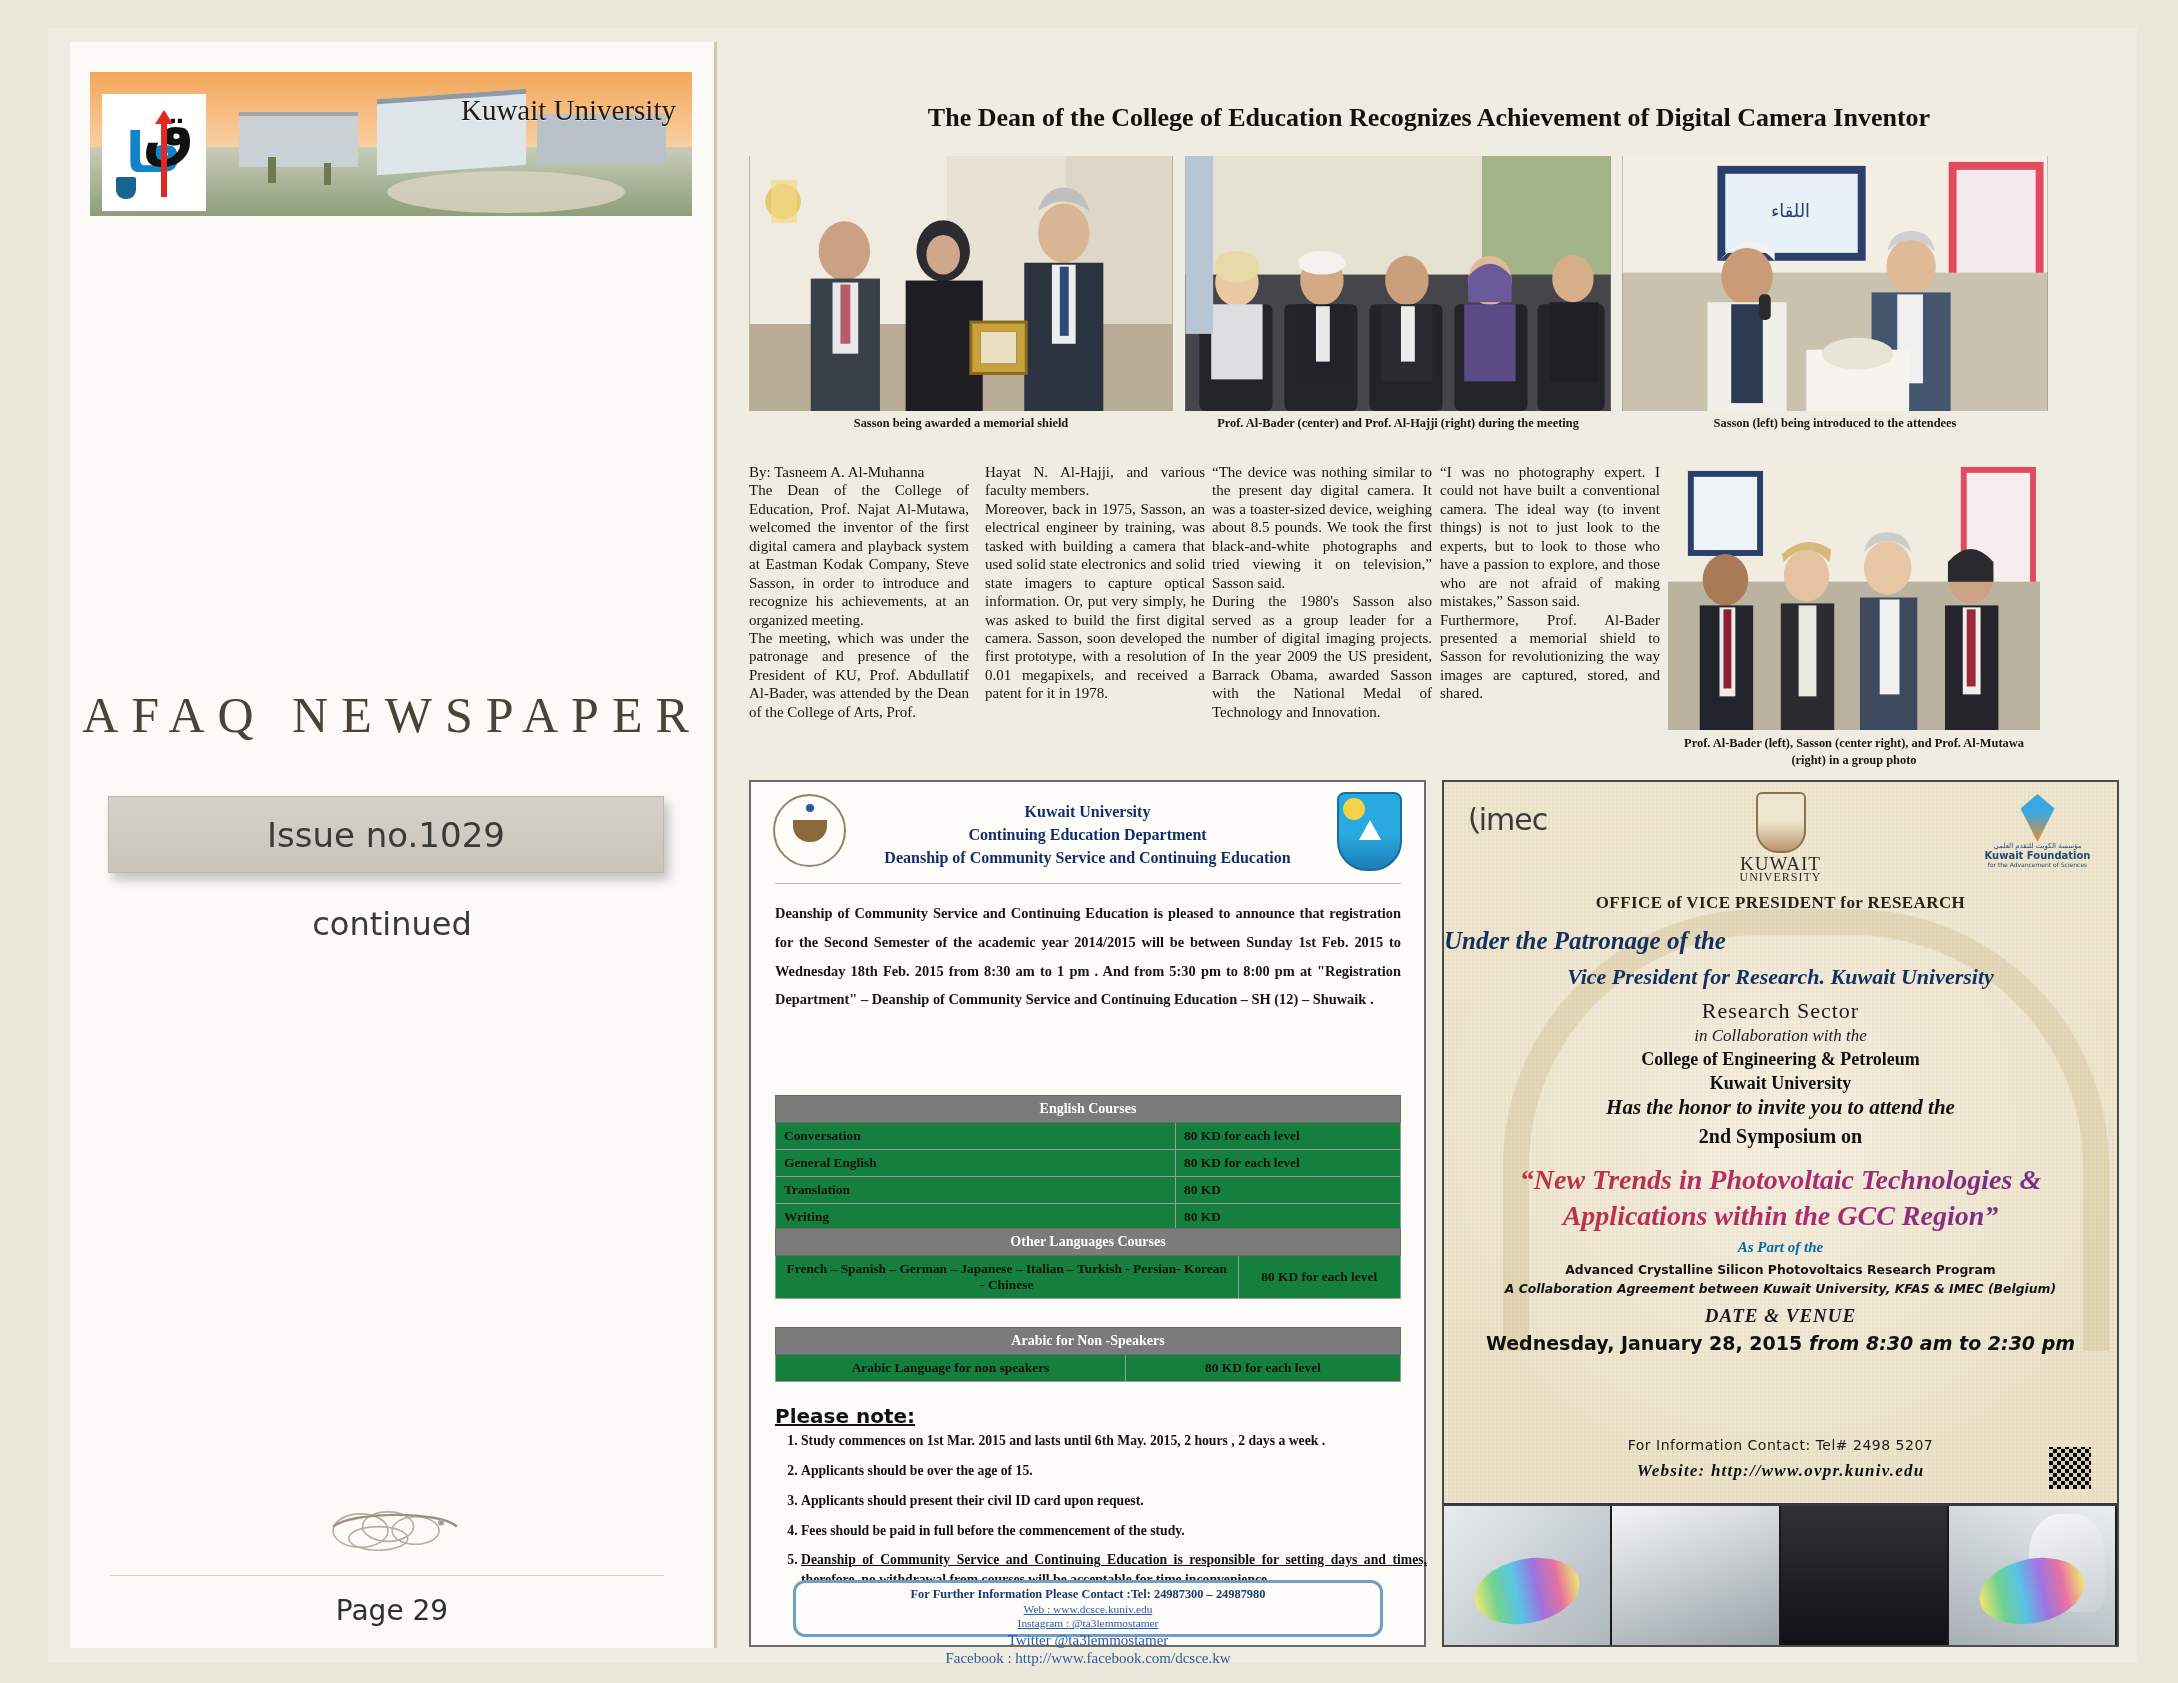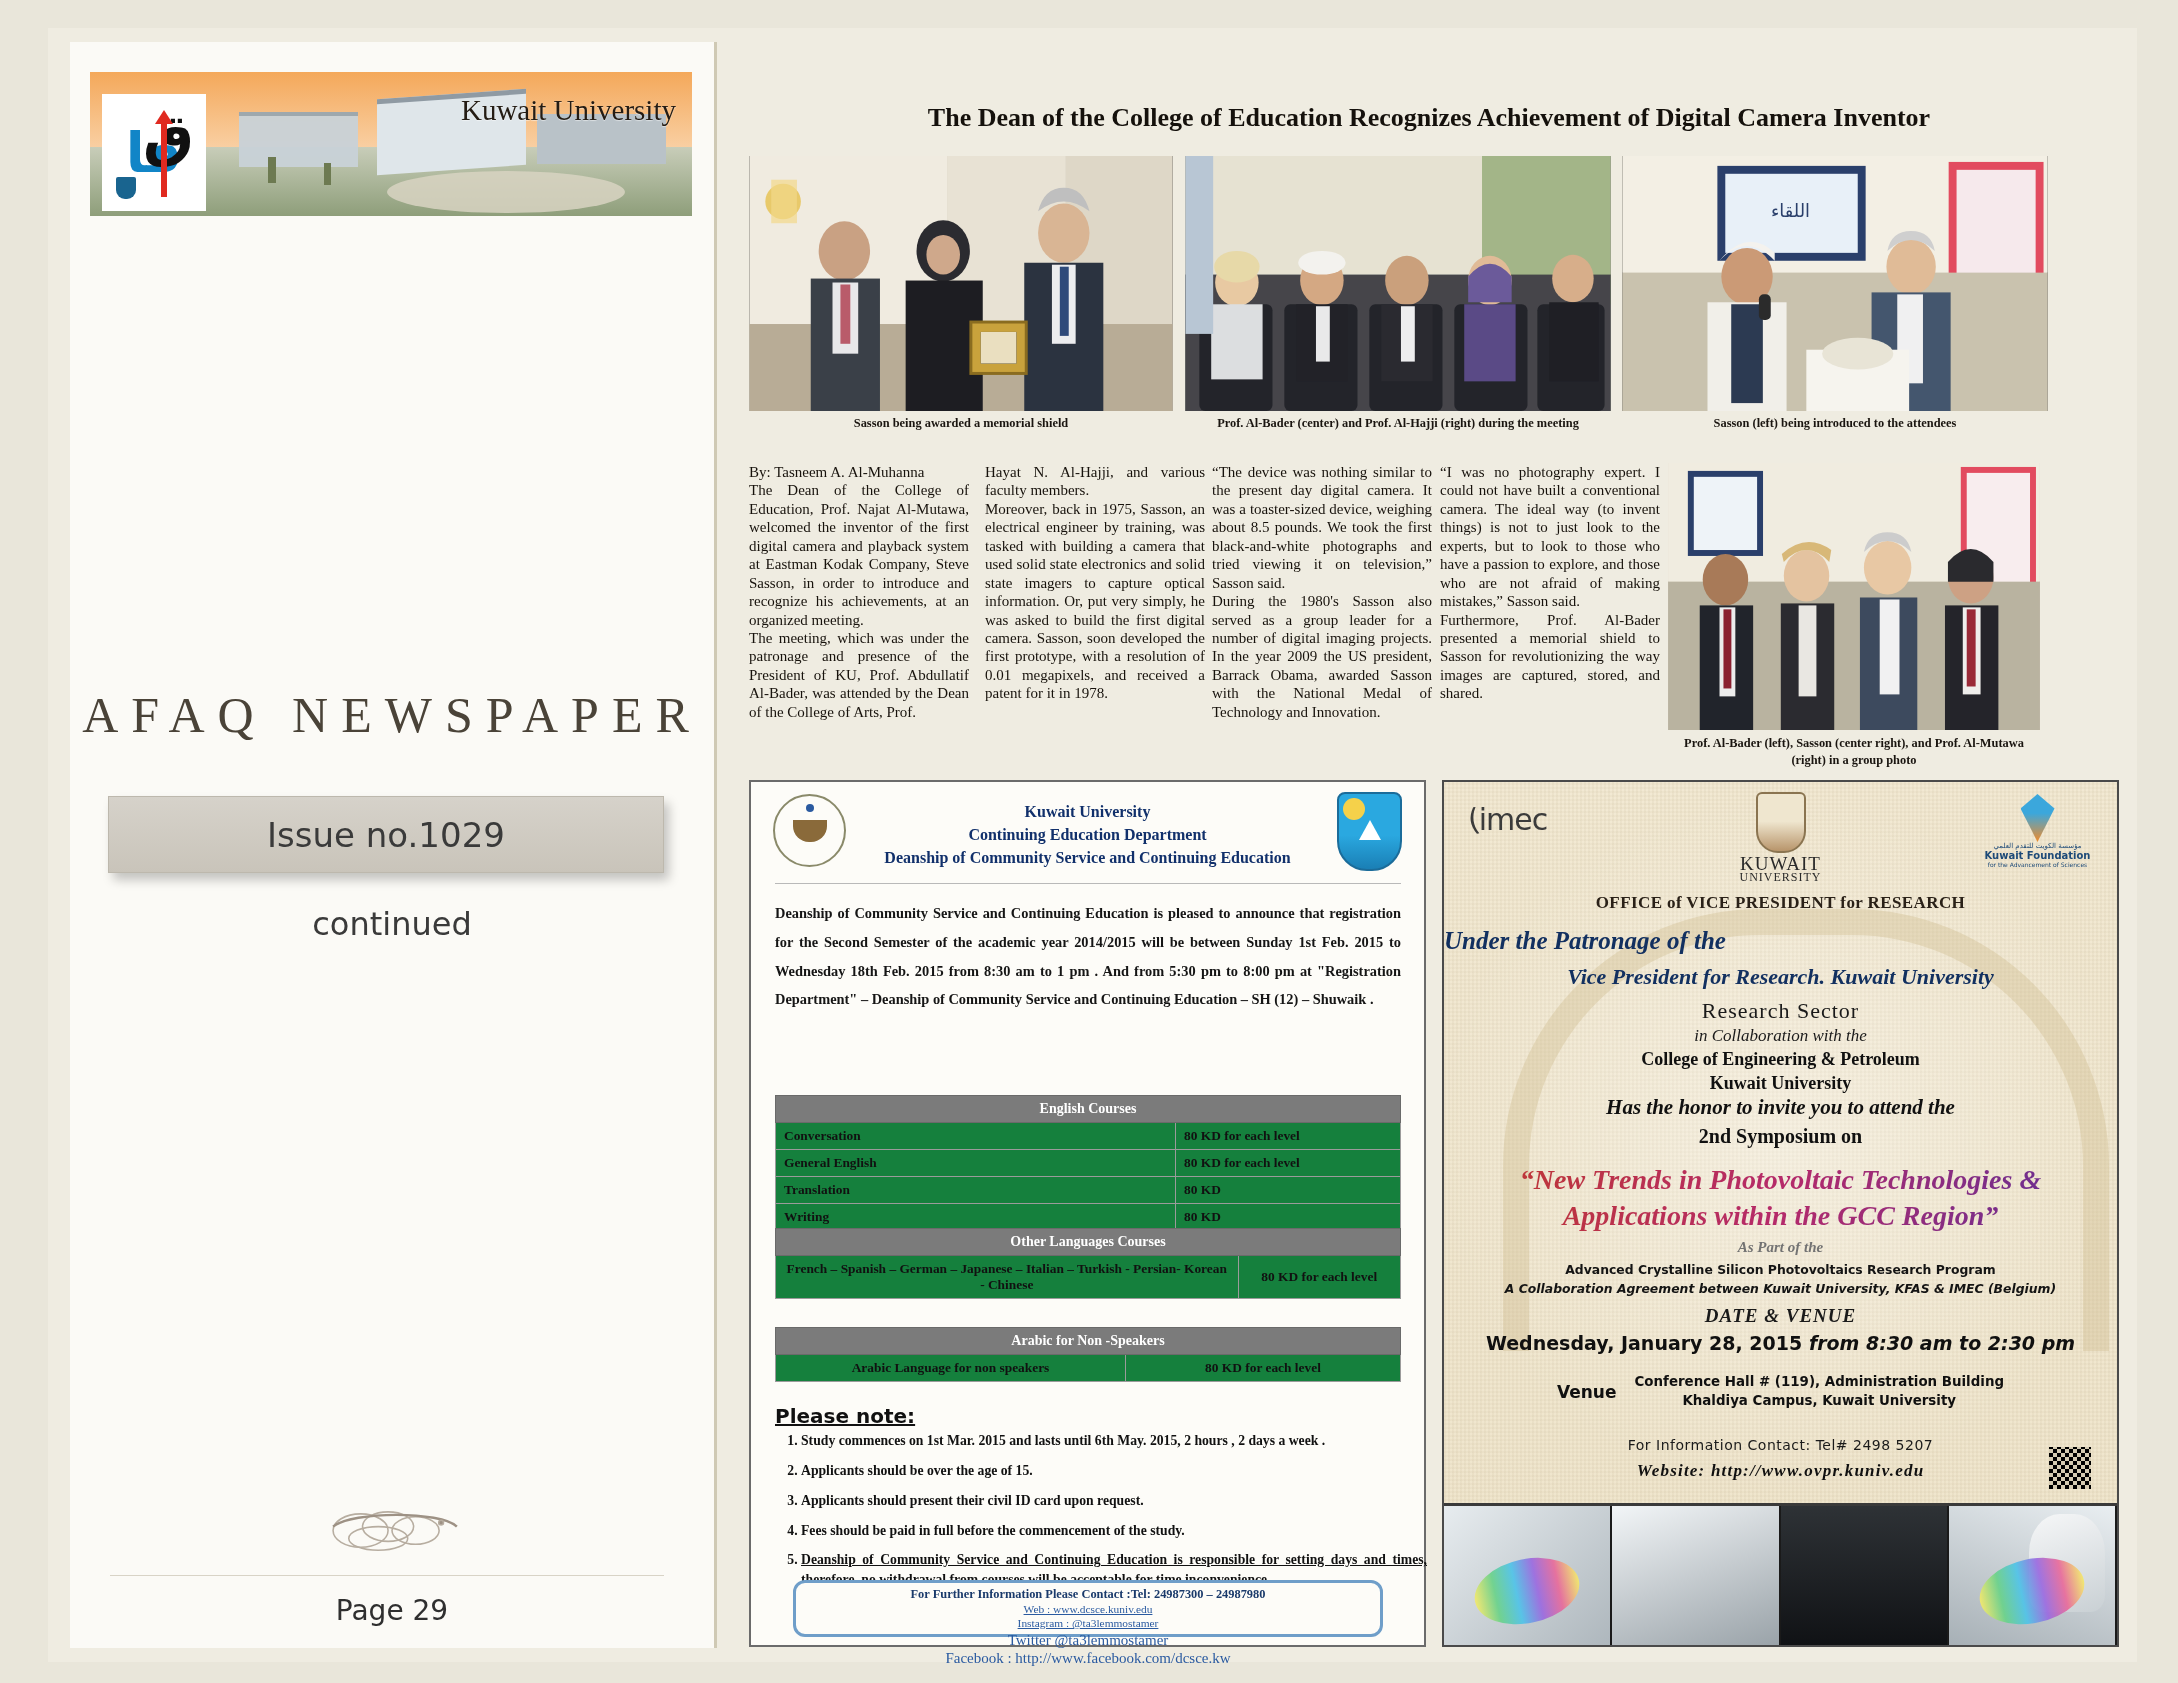--- a/index.html
+++ b/index.html
@@ -221,21 +221,21 @@
   .symp{position:absolute;left:0;top:343px;width:100%;text-align:center;
     font-family:"Liberation Serif",serif;font-weight:bold;font-size:20px;color:#101010;}
   .bigtitle{position:absolute;left:0;top:380px;width:100%;text-align:center;
     font-family:"Liberation Serif",serif;font-weight:bold;font-style:italic;
     font-size:28px;line-height:1.3;
     background:linear-gradient(100deg,#c0392b 0%,#b52a6a 50%,#5a2f9a 100%);
     -webkit-background-clip:text;background-clip:text;color:transparent;
     text-shadow:none;}
   .aspart{position:absolute;left:0;top:457px;width:100%;text-align:center;
     font-family:"Liberation Serif",serif;font-style:italic;font-weight:bold;
-    font-size:15px;color:#737373;}
+    font-size:15px;color:#0369a1;}
   .prog{position:absolute;left:0;top:479px;width:100%;text-align:center;
     font-family:"DejaVu Sans",sans-serif;font-weight:bold;font-size:12.4px;color:#141414;
     line-height:1.5;}
   .prog .it{font-style:italic;}
   .dv{position:absolute;left:0;top:523px;width:100%;text-align:center;
     font-family:"Liberation Serif",serif;font-weight:bold;font-style:italic;
     font-size:19px;color:#1a1a1a;letter-spacing:1px;}
   .dline{position:absolute;left:0;top:550px;width:100%;text-align:center;
     font-family:"DejaVu Sans",sans-serif;font-weight:bold;font-size:19px;color:#101010;}
   .dline .it{font-style:italic;}
@@ -620,27 +620,20 @@
           <div>Advanced Crystalline Silicon Photovoltaics Research Program</div>
           <div class="it">A Collaboration Agreement between Kuwait University, KFAS &amp; IMEC (Belgium)</div>
         </div>
 
         <div class="dv">DATE &amp; VENUE</div>
         <div class="dline">
           <span>Wednesday, January 28, 2015</span>
           <span class="it">from 8:30 am to 2:30 pm</span>
         </div>
 
-        <div class="venrow">
-          <span class="vlab">Venue</span>
-          <span class="vtxt">
-            <span>Conference Hall # (119), Administration Building</span><br>
-            <span>Khaldiya Campus, Kuwait University</span>
-          </span>
-        </div>
 
         <div class="infoline">For Information Contact:     Tel# 2498 5207</div>
         <div class="webline">Website: http://www.ovpr.kuniv.edu</div>
         <div class="qr"></div>
 
         <div class="striprow">
           <div class="s1">
             <div class="wafer"></div>
           </div>
           <div class="s2"></div>

